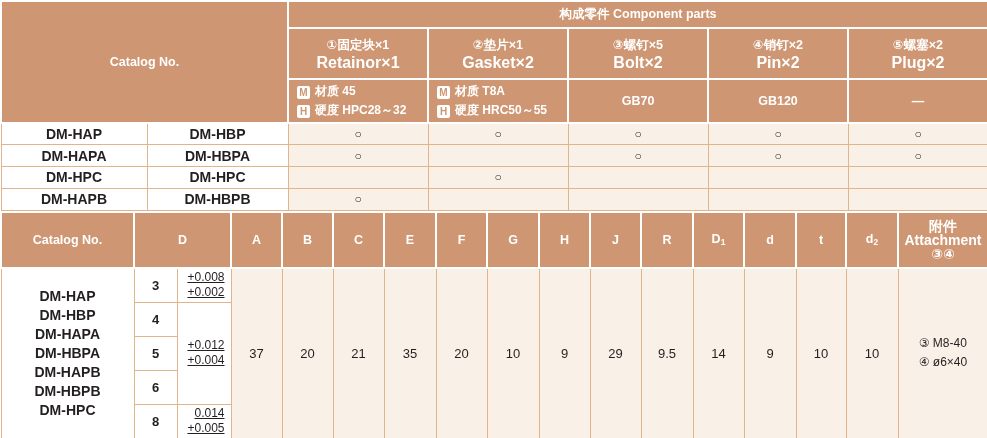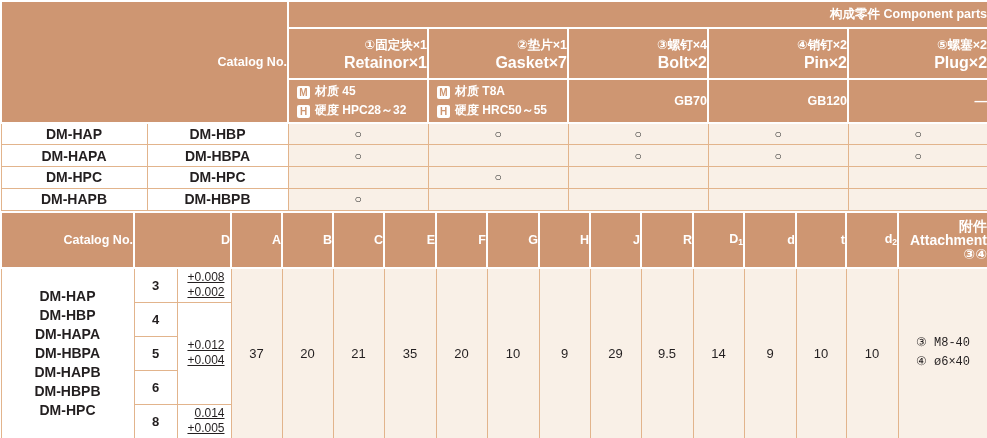--- a/index.html
+++ b/index.html
@@ -14,21 +14,21 @@
   table { border-collapse: collapse; table-layout: fixed; }
   .t1 { position: absolute; top: 0; left: 0; width: 987px; }
   .t2 { position: absolute; top: 211px; left: 0; width: 987px; }
 
   
   .hd {
     background: #CE9672;
     color: #ffffff;
     font-weight: bold;
     border: 2px solid #ffffff;
-    text-align: right;
+    text-align: center;
     font-size: 12.5px;
     line-height: 17px;
     padding: 0;
   }
   .hd .cn-line { font-size: 12.5px; }
   .hd .en-line { font-size: 16px; }
 
   
   .cat {
     background: #ffffff;
@@ -83,21 +83,21 @@
     background: #ffffff; border: 1px solid #E2B48C;
     text-align: right; font-size: 12px; line-height: 15px;
     padding: 0 6px 0 0; vertical-align: middle; text-decoration: underline;
   }
   .val-cell {
     background: #F9F0E7; border: 1px solid #E2B48C;
     text-align: center; font-size: 13px; vertical-align: middle; padding: 0; margin-top: 36px;
   }
   .att-cell {
     background: #F9F0E7; border: 1px solid #E2B48C;
-    text-align: center; vertical-align: middle; padding: 0; font-family: Liberation Mono, monospace;
+    text-align: center; vertical-align: middle; padding: 0;
   }
   .att-cell .att-block { display: inline-block; text-align: left; font-size: 12px; line-height: 19px; }
 </style>
 </head>
 <body>
 
 <div>
 
   <table class="t1">
     <colgroup>
@@ -114,24 +114,24 @@
         <td class="hd" colspan="2" rowspan="3">Catalog No.</td>
         <td class="hd" colspan="5">构成零件 Component parts</td>
       </tr>
       <tr class="h2">
         <td class="hd">
           <div class="cn-line">①固定块×1</div>
           <div class="en-line">Retainor×1</div>
         </td>
         <td class="hd">
           <div class="cn-line">②垫片×1</div>
-          <div class="en-line">Gasket×7</div>
-        </td>
-        <td class="hd">
-          <div class="cn-line">③螺钉×4</div>
+          <div class="en-line">Gasket×2</div>
+        </td>
+        <td class="hd">
+          <div class="cn-line">③螺钉×5</div>
           <div class="en-line">Bolt×2</div>
         </td>
         <td class="hd">
           <div class="cn-line">④销钉×2</div>
           <div class="en-line">Pin×2</div>
         </td>
         <td class="hd">
           <div class="cn-line">⑤螺塞×2</div>
           <div class="en-line">Plug×2</div>
         </td>

